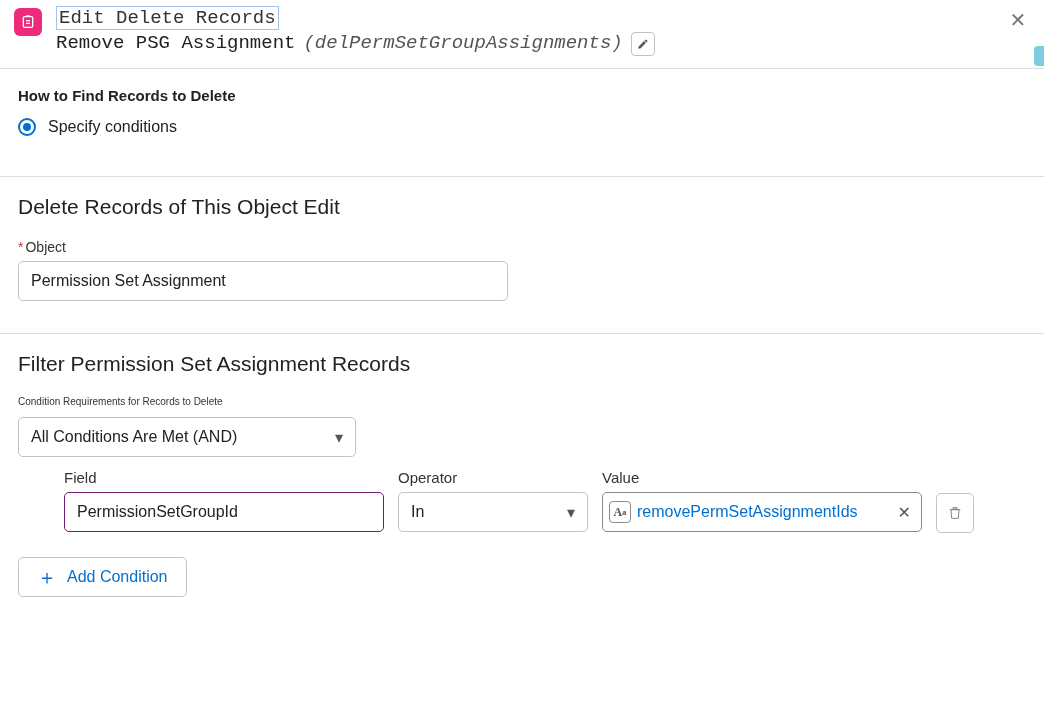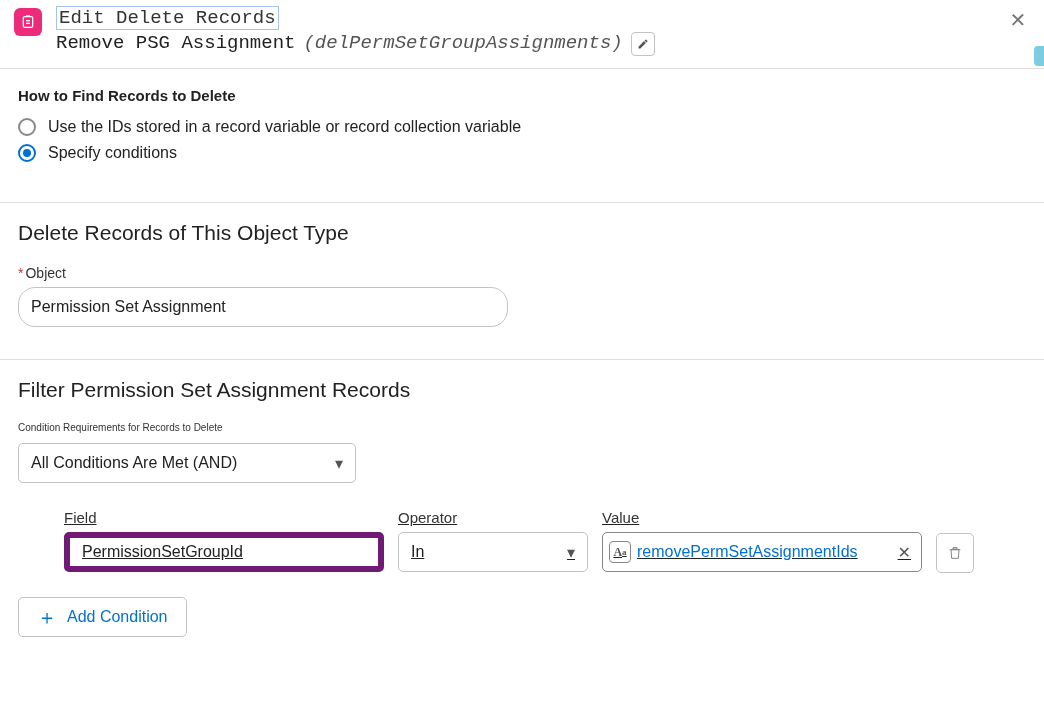--- a/index.html
+++ b/index.html
@@ -86,46 +86,46 @@
       border: 2px solid #888; background: #fff;
       display: inline-flex; align-items: center; justify-content: center;
       cursor: pointer; flex-shrink: 0;
     }
     .radio.selected { border-color: #0070d2; }
     .radio.selected .dot { width: 8px; height: 8px; border-radius: 50%; background: #0070d2; }
     .field-label { font-size: 14px; color: #333; margin-bottom: 6px; }
     .required-star { color: #c23934; margin-right: 2px; }
     .input-box {
       width: 490px; height: 40px;
-      border: 1px solid #c3c3c3; border-radius: 17px;
+      border: 1px solid #c3c3c3; border-radius: 5px;
       padding: 0 12px; font-size: 16px; color: #222;
       display: flex; align-items: center;
       background: #fff;
     }
     .select-box {
       width: 338px; height: 40px;
       border: 1px solid #c3c3c3; border-radius: 5px;
       padding: 0 12px; font-size: 16px; color: #222;
       display: flex; align-items: center; justify-content: space-between;
       background: #fff; cursor: pointer; gap: 36px;
     }
     .select-box.small { width: 190px; }
     .chev { color: #555; }
     .cond-sublabel {
       max-width: 300px; font-size: 10px; color: #333; margin-bottom: 10px;
     }
     .condition-row {
       display: flex; gap: 14px; align-items: flex-start;
-      margin-left: 46px; margin-top: 26px; text-decoration: underline;
+      margin-left: 46px; margin-top: 12px;
     }
     .col { display: flex; flex-direction: column; }
     .col .field-label { font-size: 15px; margin-bottom: 6px; color: #333; }
     .field-input {
       width: 320px; height: 40px;
-      border: 6px solid #701a75; border-radius: 5px;
+      border: 1px solid #701a75; border-radius: 5px;
       padding: 0 12px; font-size: 16px; background: #fff;
       display: flex; align-items: center;
     }
     .value-pill {
       width: 320px; height: 40px;
       border: 1px solid #888; border-radius: 5px;
       padding: 0 6px; display: flex; align-items: center; gap: 6px;
       background: #fff;
     }
     .pill-icon {
@@ -181,35 +181,29 @@
     </div>
     <button class="close-btn">
       <span>✕</span>
     </button>
     <div class="right-handle"></div>
   </div>
 
   <div class="section">
     <div class="section-label">How to Find Records to Delete</div>
     <div class="radio-row">
-      <span class="radio">
-          <span class="dot"></span>
-        </span>
-      <span>Use the IDs stored in a record variable or record collection variable</span>
-    </div>
-    <div class="radio-row">
       <span class="radio selected">
           <span class="dot"></span>
         </span>
       <span>Specify conditions</span>
     </div>
   </div>
 
   <div class="section">
-    <div class="section-title">Delete Records of This Object Type</div>
+    <div class="section-title">Delete Records of This Object Edit</div>
     <div class="field-label">
       <span class="required-star">*</span><span>Object</span>
     </div>
     <div class="input-box">
       <span>Permission Set Assignment</span>
     </div>
   </div>
 
   <div class="section no-border">
     <div class="section-title">Filter Permission Set Assignment Records</div>

